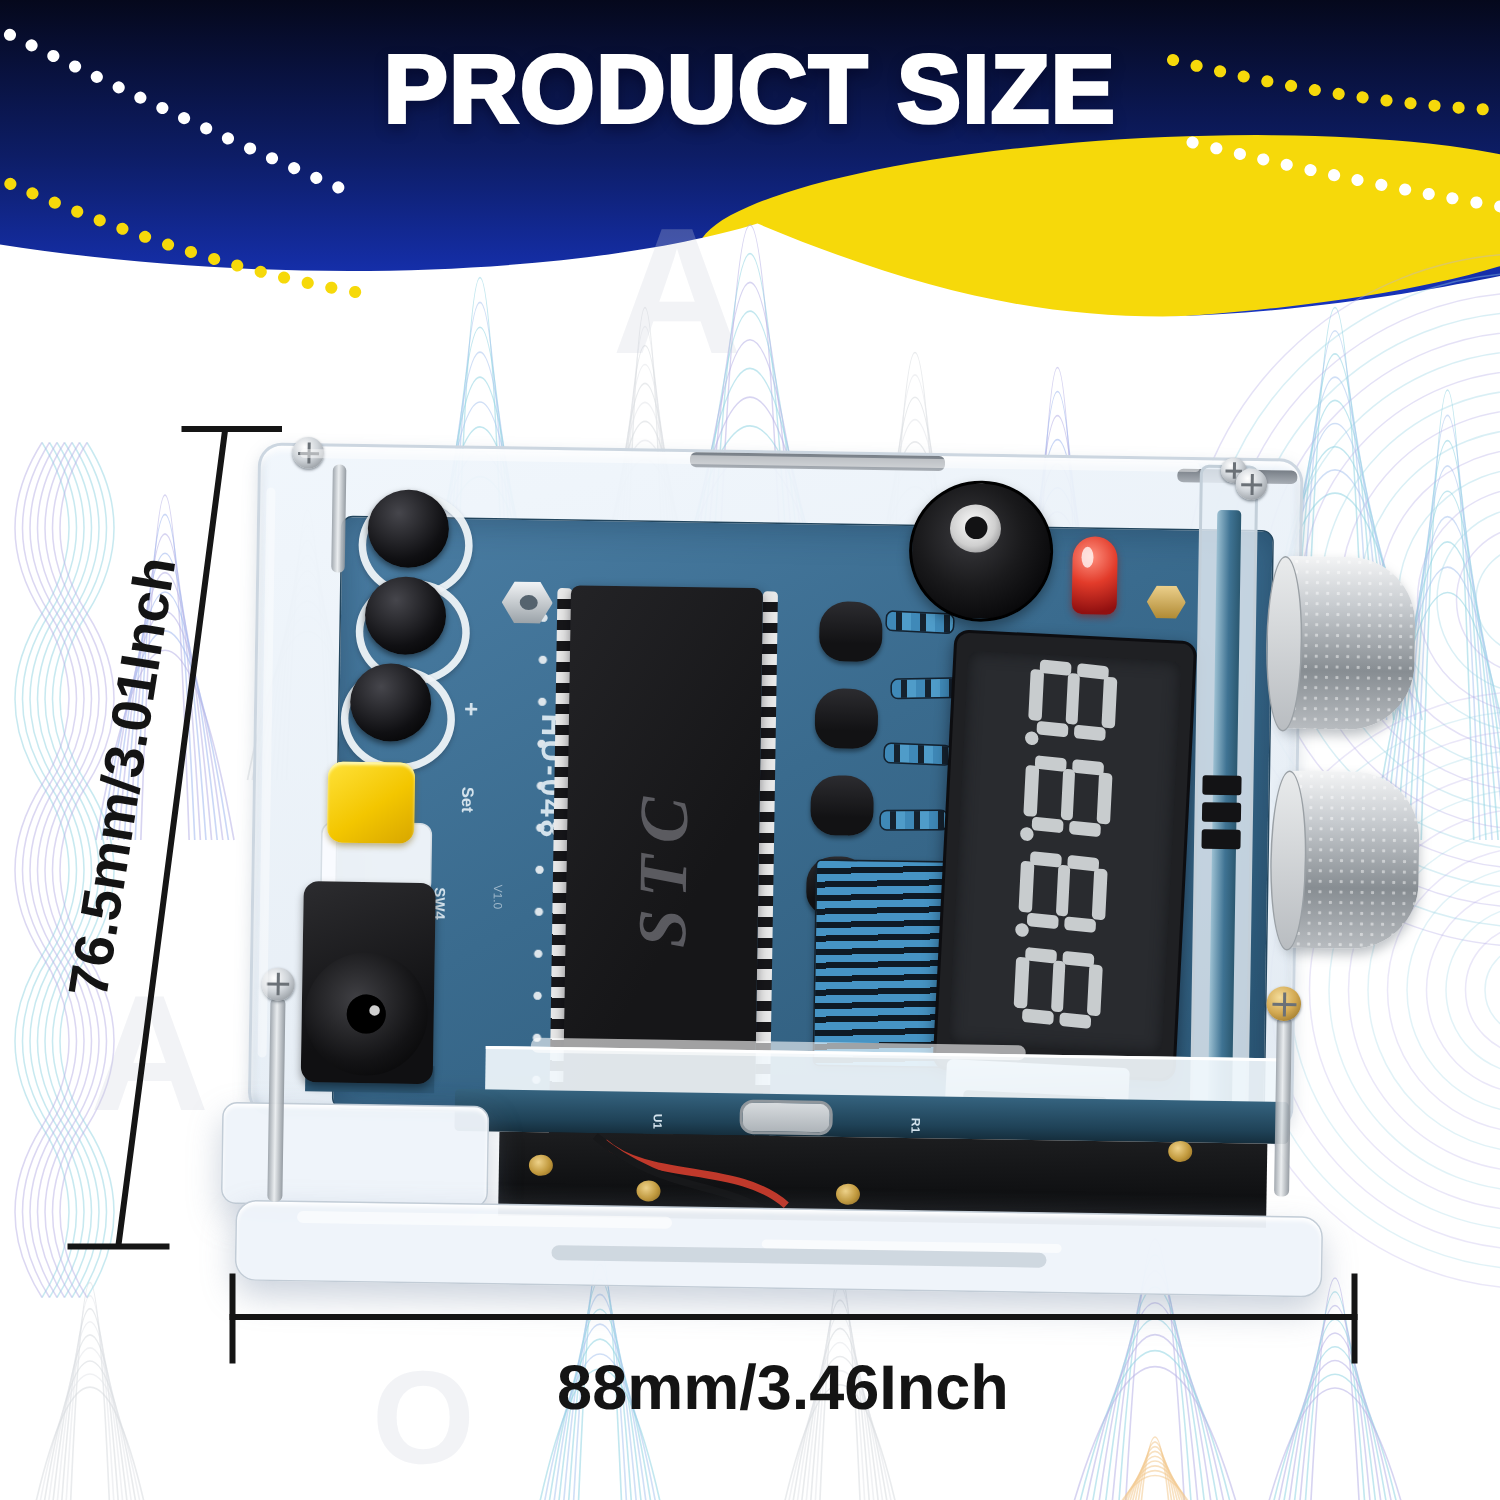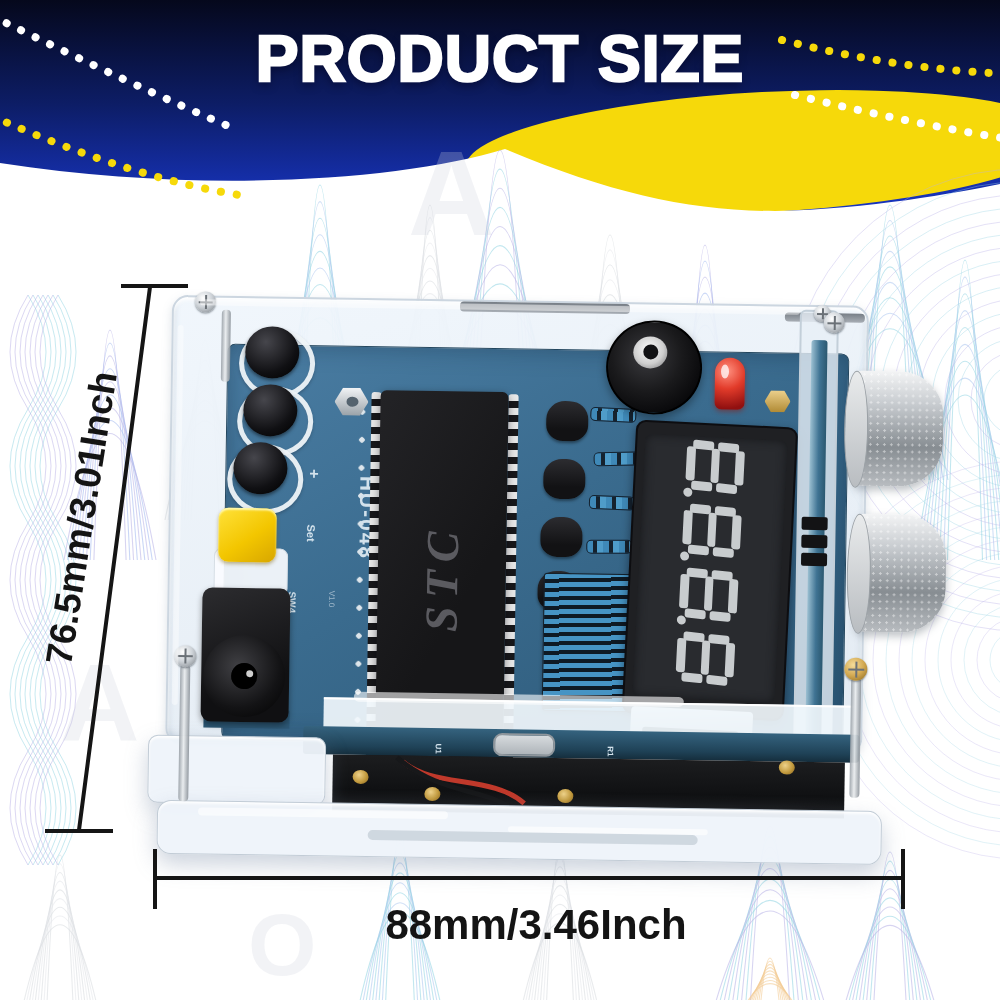--- a/index.html
+++ b/index.html
@@ -102,21 +102,21 @@
   .battery{background:linear-gradient(180deg,#1c1d1f,#101113 60%,#1a1b1d);}
   .brass{border-radius:50%;background:radial-gradient(circle at 40% 35%,#eed28a,#c29a3e 55%,#85621c);}
   .plate-bottom{background:rgba(238,244,250,.96);border:1.5px solid #c2ccd6;border-radius:14px;
                 box-shadow:0 10px 22px rgba(120,140,165,.38),inset 0 2px 3px #fff;}
   .gloss{background:rgba(255,255,255,.6);border-radius:6px;}
 
   
   #dims{left:0;top:0;width:1000px;height:1000px;z-index:4;pointer-events:none;}
   .dim-label{color:#141414;font-weight:bold;text-align:center;letter-spacing:0px;}
   #dim-h-label{left:-88px;top:497px;width:340px;font-size:37px;transform:rotate(-81deg);z-index:4;}
-  #dim-w-label{left:286px;top:901px;width:500px;font-size:42px;z-index:4;}
+  #dim-w-label{left:272px;top:901px;width:500px;font-size:42px;z-index:4;}
 </style>
 </head>
 <body>
 
 <svg id="banner" class="abs" viewBox="0 0 1000 235">
   <defs>
     <linearGradient id="bg1" x1="0" y1="0" x2="0" y2="1">
       <stop offset="0" stop-color="#05081c"></stop>
         <stop offset="0.45" stop-color="#0d1d66"></stop>
       <stop offset="1" stop-color="#1a3ad6"></stop>

